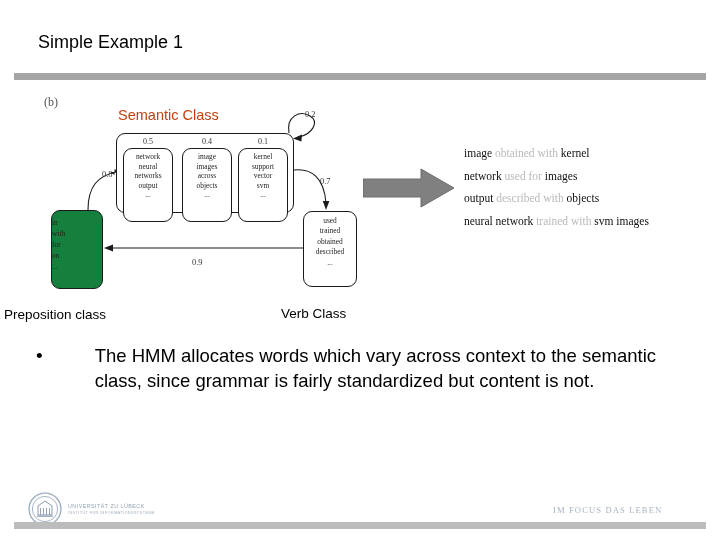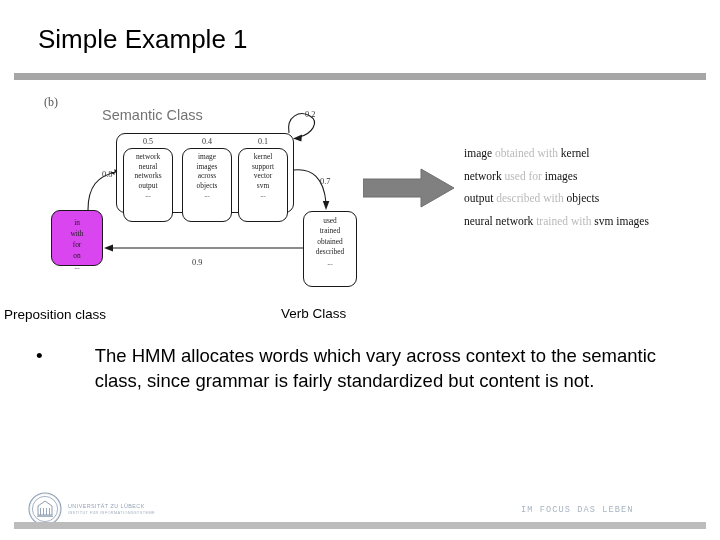--- a/index.html
+++ b/index.html
@@ -7,37 +7,37 @@
     width:720px;height:540px;
     background:#ffffff;
     font-family:"Liberation Sans", sans-serif;
     overflow:hidden;
     position:relative;
   }
   .slide{position:absolute;inset:0;background:#fff;}
 
   
   .title{
-    position:absolute;left:38px;top:24px;
-    font-size:26px;color:#000;letter-spacing:0px;
+    position:absolute;left:38px;top:32px;
+    font-size:18px;color:#000;letter-spacing:0px;
     font-family:"Liberation Sans", sans-serif;
     white-space:nowrap;
   }
   .title-rule{
     position:absolute;left:14px;top:73px;width:692px;height:7px;
     background:#a6a6a6;
   }
   .fig-label-b{
     position:absolute;left:10px;top:2px;
     font-family:"Liberation Serif", serif;
     font-size:12px;color:#555;
   }
   .semantic-title{
-    position:absolute;left:102px;top:107px;
-    font-size:14.5px;font-family:"Liberation Sans",sans-serif;color:#737373;
+    position:absolute;left:118px;top:107px;
+    font-size:14.5px;font-family:"Liberation Sans",sans-serif;color:#c2410c;
     white-space:nowrap;
   }
 
   
   .sem-outer{
     position:absolute;left:116px;top:133px;width:176px;height:78px;
     border:1.2px solid #1a1a1a;border-radius:9px;background:#fff;
   }
   .state-box{
     position:absolute;top:148px;width:50px;height:74px;
@@ -51,24 +51,24 @@
   .state-box.b3{left:238px;}
   .prob-top{
     position:absolute;top:137px;width:50px;text-align:center;
     font-family:"Liberation Serif", serif;font-size:8px;color:#333;
   }
   .prob-top.p1{left:123px;}
   .prob-top.p2{left:182px;}
   .prob-top.p3{left:238px;}
 
   .prep-box{
-    position:absolute;left:51px;top:210px;width:52px;height:56px;
-    border:1.1px solid #1a1a1a;border-radius:9px;background:#d946ef;
+    position:absolute;left:51px;top:210px;width:52px;height:79px;
+    border:1.1px solid #1a1a1a;border-radius:9px;background:#15803d;
     font-family:"Liberation Serif", serif;font-size:7.4px;color:#1d1d1d;
-    text-align:center;line-height:11px;padding-top:6px;box-sizing:border-box;
+    text-align:left;line-height:11px;padding-top:6px;box-sizing:border-box;
   }
   .verb-box{
     position:absolute;left:303px;top:211px;width:54px;height:76px;
     border:1.1px solid #1a1a1a;border-radius:9px;background:#fff;
     font-family:"Liberation Serif", serif;font-size:7.4px;color:#1d1d1d;
     text-align:center;line-height:10.4px;padding-top:4px;box-sizing:border-box;
   }
 
   .edge-label{
     position:absolute;font-family:"Liberation Serif", serif;
@@ -121,22 +121,22 @@
     position:absolute;left:14px;top:522px;width:692px;height:7px;background:#bcbcbc;
   }
   .footer-logo{position:absolute;left:28px;top:492px;width:34px;height:34px;}
   .footer-uni{
     position:absolute;left:68px;top:503px;
     font-family:"Liberation Sans",sans-serif;color:#93a3b5;
   }
   .footer-uni .l1{font-size:5.4px;letter-spacing:.45px;display:block;}
   .footer-uni .l2{font-size:3.9px;letter-spacing:.35px;display:block;margin-top:1px;color:#a5b2c1;}
   .footer-slogan{
-    position:absolute;left:521px;top:505px;
-    font-family:Liberation Mono, monospace;font-size:8.6px;
+    position:absolute;left:553px;top:505px;
+    font-family:Liberation Serif, serif;font-size:8.6px;
     letter-spacing:1.1px;color:#a8b4c2;white-space:nowrap;
   }
 </style>
 </head>
 <body>
 
 <div class="slide">
 
   <div class="title">Simple Example 1</div>
   <div class="title-rule"></div>

